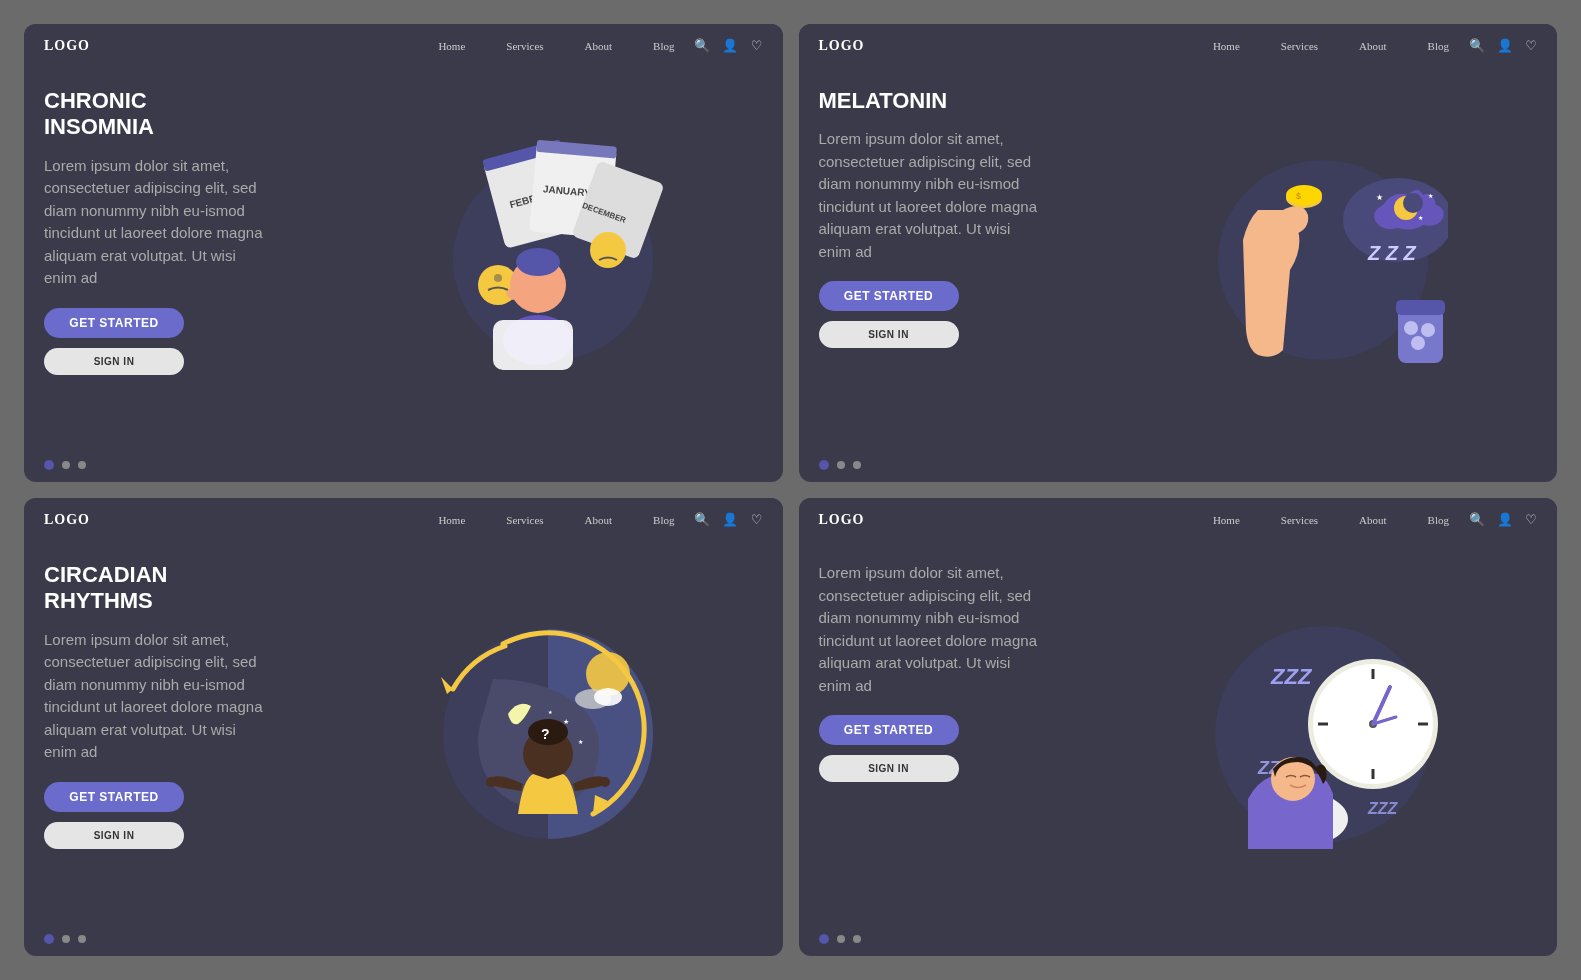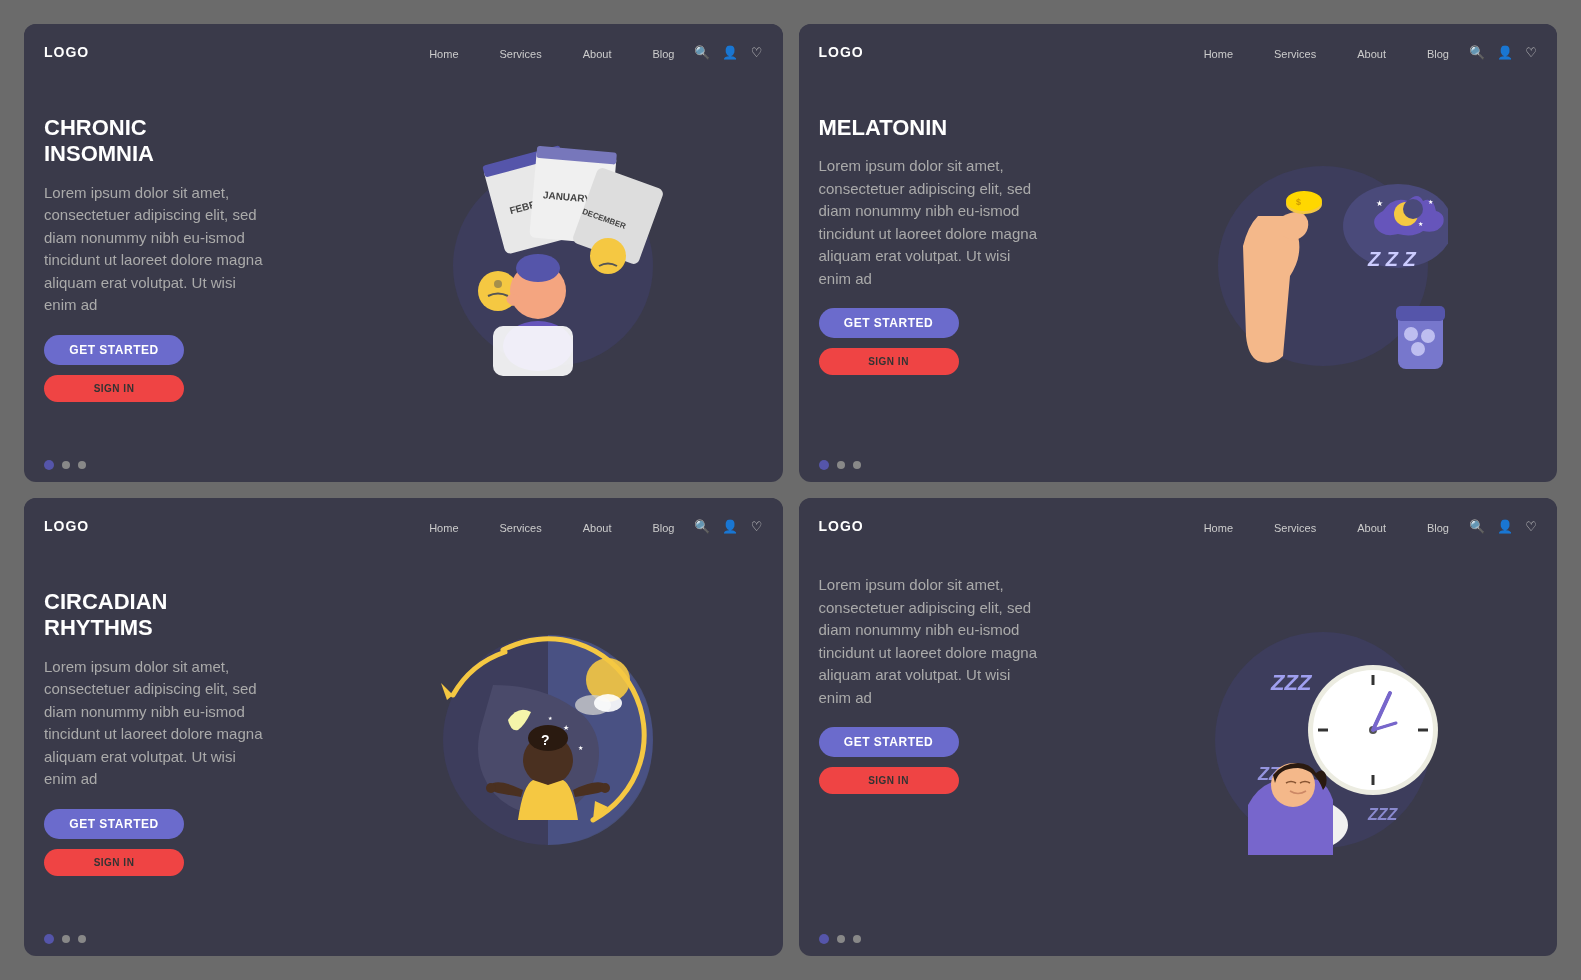--- a/index.html
+++ b/index.html
@@ -24,24 +24,25 @@
       background: #3a3a4a;
       border-radius: 12px;
       overflow: hidden;
       display: flex;
       flex-direction: column;
       position: relative;
     }
     
     .navbar {
       display: flex;
-      align-items: flex-end;
-      padding: 20px 20px;
+      align-items: center;
+      padding: 14px 20px;
       background: #3a3a4a;
       gap: 0;
+      font-family: Liberation Serif, serif;
     }
     .nav-logo {
       font-weight: 900;
       font-size: 14px;
       color: #ffffff;
       letter-spacing: 1px;
       margin-right: auto;
     }
     .nav-links {
       display: flex;
@@ -80,21 +81,20 @@
       padding-top: 10px;
       z-index: 2;
     }
     .card-title {
       font-size: 22px;
       font-weight: 900;
       color: #ffffff;
       line-height: 1.2;
       margin-bottom: 14px;
       text-transform: uppercase;
-      margin-top: 15px;
     }
     .card-lorem {
       font-size: 15px;
       color: #aaaaaa;
       line-height: 1.5;
       margin-bottom: 18px;
     }
     .btn-get-started {
       background: #6b6bcc;
       color: #ffffff;
@@ -102,21 +102,21 @@
       border-radius: 20px;
       padding: 8px 20px;
       font-size: 12px;
       font-weight: 700;
       cursor: pointer;
       margin-bottom: 10px;
       letter-spacing: 0.5px;
       width: 140px;
     }
     .btn-sign-in {
-      background: #ef4444;
+      background: #e5e5e5;
       color: #333;
       border: none;
       border-radius: 20px;
       padding: 8px 20px;
       font-size: 10px;
       font-weight: 700;
       cursor: pointer;
       letter-spacing: 0.5px;
       width: 140px;
     }

